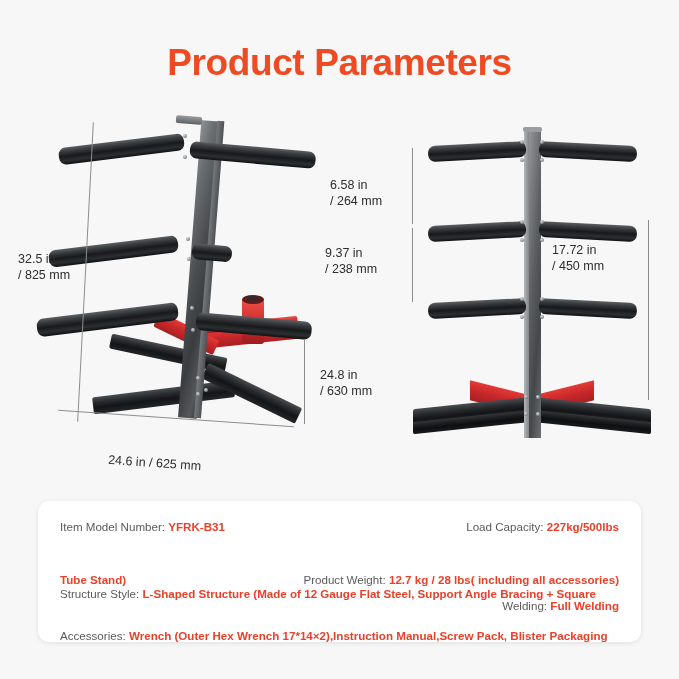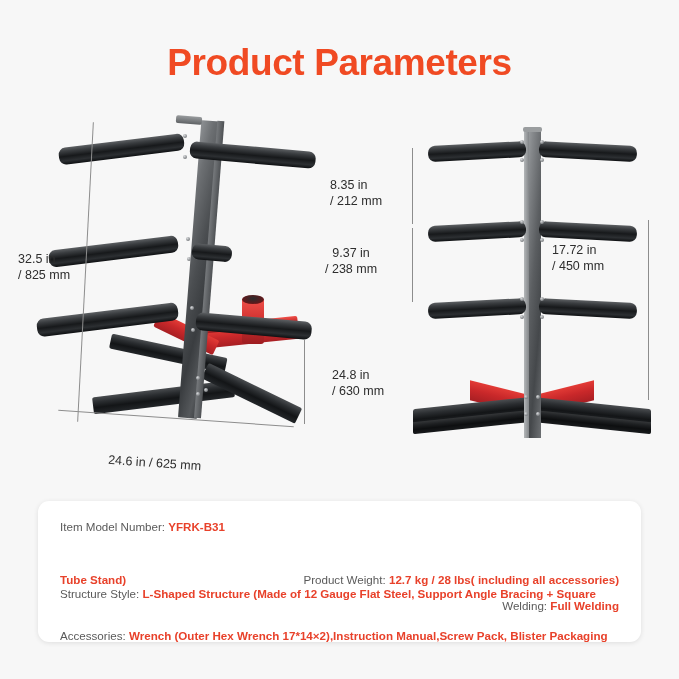--- a/index.html
+++ b/index.html
@@ -138,21 +138,21 @@
 
     <div class="dimlabel" style="left:18px;top:152px;">
       <div>32.5 in</div>
       <div>/ 825 mm</div>
     </div>
 
     <div class="dimlabel" style="left:108px;top:356px;transform:rotate(4deg);">
       <div>24.6 in / 625 mm</div>
     </div>
 
-    <div class="dimlabel" style="left:320px;top:268px;margin-left:12px;">
+    <div class="dimlabel" style="left:320px;top:268px;">
       <div>24.8 in</div>
       <div>/ 630 mm</div>
     </div>
 
     <div>
 
       <div class="part redpc" style="left:470px;top:288px;width:62px;height:20px;transform:skewY(14deg);"></div>
       <div class="part redpc" style="left:532px;top:288px;width:62px;height:20px;transform:skewY(-14deg);"></div>
 
       <div class="part baseblk" style="left:413px;top:303px;width:120px;height:17px;transform:skewY(-6deg);border-radius:2px;"></div>
@@ -189,38 +189,42 @@
       <div class="bolt" style="left:536px;top:295px;"></div>
       <div class="bolt" style="left:524px;top:312px;"></div>
       <div class="bolt" style="left:536px;top:312px;"></div>
     </div>
 
     <div class="gline v" style="left:412px;top:48px;height:76px;"></div>
     <div class="gline v" style="left:412px;top:128px;height:74px;"></div>
     <div class="gline v" style="left:648px;top:120px;height:180px;"></div>
 
     <div class="dimlabel" style="left:330px;top:78px;">
-      <div>8.35 in</div>
-      <div>/ 212 mm</div>
-    </div>
-
-    <div class="dimlabel" style="left:325px;top:146px;text-align:center;">
+      <div>6.58 in</div>
+      <div>/ 264 mm</div>
+    </div>
+
+    <div class="dimlabel" style="left:325px;top:146px;">
       <div>9.37 in</div>
       <div>/ 238 mm</div>
     </div>
 
     <div class="dimlabel" style="left:552px;top:143px;">
       <div>17.72 in</div>
       <div>/ 450 mm</div>
     </div>
   </div>
 
   <div class="card">
 
     <div class="specrow" style="top:19px;">
+      <span class="rightpart">
+        <span class="lab">Load Capacity:</span>
+        <span class="val">227kg/500lbs</span>
+      </span>
       <span>
         <span class="lab">Item Model Number:</span>
         <span class="val">YFRK-B31</span>
       </span>
     </div>
 
     <div class="specrow" style="top:46px;margin-top:40px;">
       <span class="lab">Structure Style:</span>
       <span class="val">L-Shaped Structure (Made of 12 Gauge Flat Steel, Support Angle Bracing + Square</span>
     </div>

